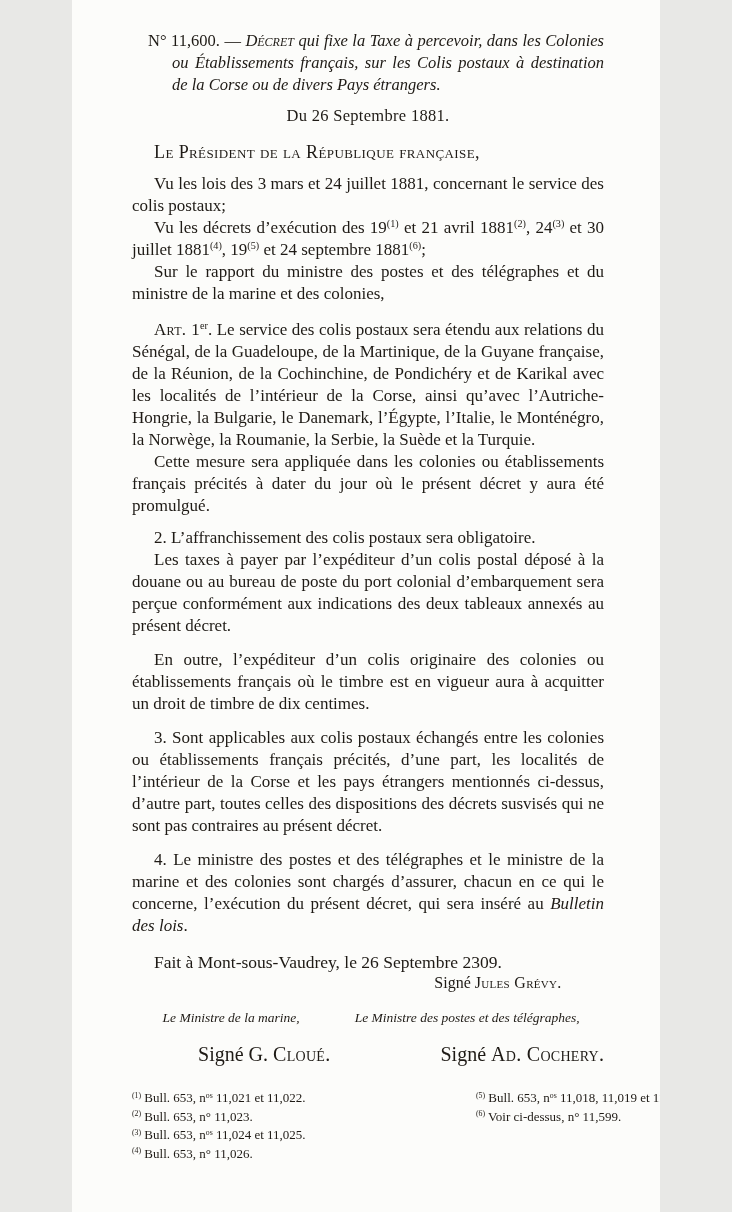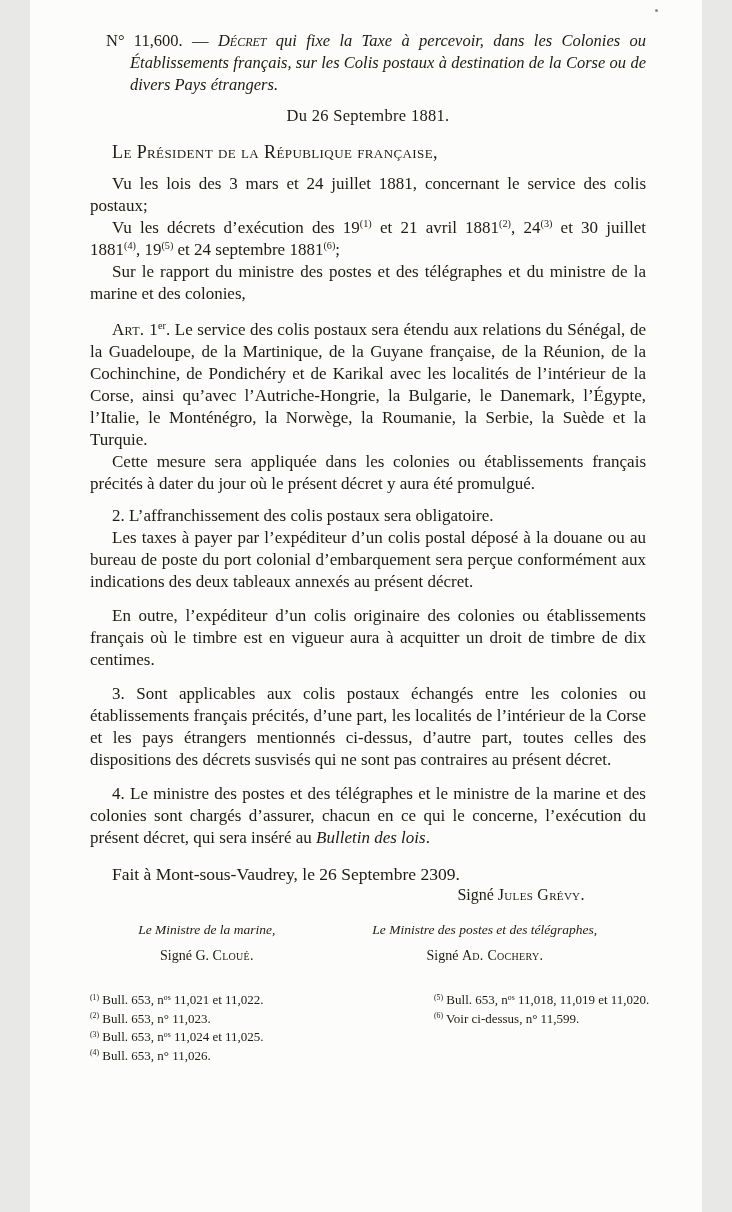--- a/index.html
+++ b/index.html
@@ -2,21 +2,21 @@
 <html lang="fr" style="--paper: #fcfcfa; --ink: #1e1a15;"><head>
 <meta charset="utf-8">
 <style>
   :root{
     --paper:#fcfcfa;
     --ink:#1e1a15;
   }
   html,body{margin:0;padding:0;background:#e8e8e6;}
   .page{
     position:relative;
-    width:672px;height:1212px;
+    width:588px;height:1212px;
     margin:0 auto;
     background:var(--paper);
     color:var(--ink);
     font-family:"Liberation Serif","DejaVu Serif",serif;
     overflow:hidden;
     box-sizing:border-box;
     padding:30px 56px 0 60px;
   }
   p{margin:0;}
   .para{
@@ -74,23 +74,24 @@
   }
   .min-col{text-align:center;}
   .min-col.left{flex:0 0 42%;}
   .min-col.right{flex:1 1 auto;}
   .min-title{
     font-style:italic;
     font-size:13.5px;
     line-height:17px;
   }
   .min-signed{
-    margin-top:9px;
-    font-size:14px;
+    margin-top:19px;
+    font-size:20px;
     line-height:18px;
+    text-align:right;
   }
   .footnotes{
     margin-top:26px;
     margin-left:-14px;
     display:flex;
     gap:44px;
     font-size:13px;
     line-height:18.5px;
   }
   .fn-col-left{flex:0 0 300px;}

